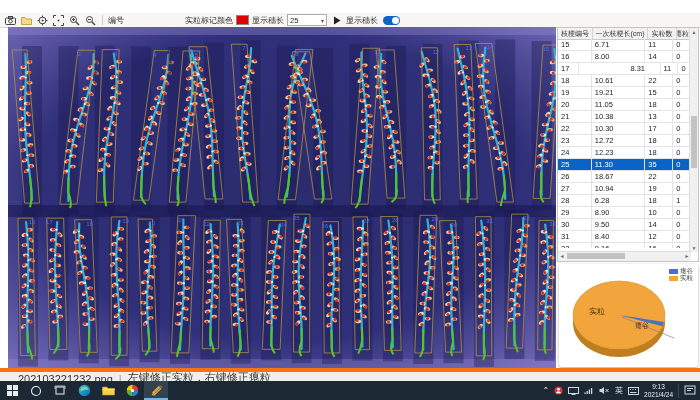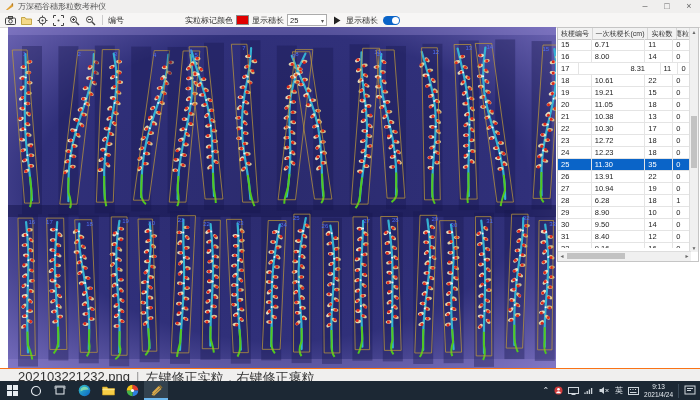--- a/index.html
+++ b/index.html
@@ -44,49 +44,37 @@
   .hscroll{position:absolute;left:0;bottom:0;width:133px;height:9px;background:#f0f0f0;border-top:1px solid #ddd;}
   .hscroll .thumb{position:absolute;left:9px;top:1px;width:58px;height:6px;background:#c2c2c2;}
   
   .pie-card{position:absolute;left:559px;top:264px;width:139px;height:103px;background:#fff;
     border-radius:3px;box-shadow:0 1px 3px rgba(0,0,0,.35);}
   .legend{position:absolute;right:5px;top:4px;font-size:6.5px;color:#333;}
   .legend .li{display:flex;align-items:center;gap:2px;height:7px;}
   .legend .sw{width:9px;height:5px;}
   
   .statusbar{position:absolute;left:0;top:368px;width:700px;height:13px;background:#f0efee;
-    border-top:1px solid #f97316;display:flex;align-items:flex-start;font-size:13px;color:#333;}
+    border-top:4px solid #f97316;display:flex;align-items:flex-end;font-size:11px;color:#333;}
   .statusbar .fn{margin-left:18px;}
   .statusbar .div{color:#999;margin:0 6px;}
   
   .taskbar{position:absolute;left:0;top:381px;width:700px;height:19px;background:#1c2834;
     display:flex;align-items:center;color:#e8edf2;}
   .task-btn{width:24px;height:19px;display:flex;align-items:center;justify-content:center;}
   .task-btn.active{background:#33424f;box-shadow:inset 0 -2px 0 #6cb8f0;}
   .tray{margin-left:auto;display:flex;align-items:center;gap:5px;padding-right:4px;font-size:7px;}
   .clock{text-align:center;font-size:6.5px;line-height:7.5px;}
   .ac-sep{width:1px;height:14px;background:#3a4a58;}
 </style>
 </head>
 <body>
 
 <div id="app">
 
-  <div class="titlebar">
-    <svg class="app-ico" viewBox="0 0 10 10">
-      <path d="M1 9 L7 3 L9 5 L3 9 Z" fill="#e0a030"></path>
-        <path d="M7 3 L8 1 L9 2 L9 5 Z" fill="#b8791a"></path>
-    </svg>
-    <span>万深稻谷穗形粒数考种仪</span>
-    <div class="win-controls">
-      <div class="win-btn">–</div>
-      <div class="win-btn">□</div>
-      <div class="win-btn">×</div>
-    </div>
-  </div>
 
   <div class="toolbar">
     <div class="tb-group" style="left:4px;">
       <div class="tb-icon">
         <svg width="11" height="9" viewBox="0 0 11 9">
             <rect x="0.5" y="2" width="10" height="6.5" rx="1" fill="none" stroke="#444"></rect>
             <rect x="3.5" y="0.5" width="4" height="2" fill="none" stroke="#444"></rect>
             <circle cx="5.5" cy="5.2" r="1.8" fill="none" stroke="#444"></circle>
           </svg>
       </div>
@@ -1959,21 +1947,21 @@
           <div class="c" style="width: 17px;">0</div>
         </div>
         <div class="tr selected">
           <div class="c" style="width: 34px;">25</div>
           <div class="c" style="width: 54px;">11.30</div>
           <div class="c" style="width: 28px;">35</div>
           <div class="c" style="width: 17px;">0</div>
         </div>
         <div class="tr">
           <div class="c" style="width: 34px;">26</div>
-          <div class="c" style="width: 54px;">13.91</div>
+          <div class="c" style="width: 54px;">18.67</div>
           <div class="c" style="width: 28px;">22</div>
           <div class="c" style="width: 17px;">0</div>
         </div>
         <div class="tr">
           <div class="c" style="width: 34px;">27</div>
           <div class="c" style="width: 54px;">10.94</div>
           <div class="c" style="width: 28px;">19</div>
           <div class="c" style="width: 17px;">0</div>
         </div>
         <div class="tr">
@@ -2012,20 +2000,40 @@
       <div class="thumb"></div>
       <div class="sarr" style="bottom:0;">▼</div>
     </div>
     <div class="hscroll">
       <div class="sarr" style="left:0;line-height:9px;">◄</div>
       <div class="thumb"></div>
       <div class="sarr" style="right:0;line-height:9px;">►</div>
     </div>
   </div>
 
+  <div class="pie-card">
+    <svg id="pie" width="139" height="103" viewBox="0 0 139 103">
+        <path d="M 14 51 A 46 34 0 0 0 106 51 L 106 59 A 46 34 0 0 1 14 59 Z" fill="#c07e1c"></path>
+        <ellipse cx="60" cy="51" rx="46" ry="34" fill="#f2a53d" stroke="#d9901f" stroke-width="0.6"></ellipse>
+        <path d="M 60 51 L 105.0 58.1 A 46 34 0 0 1 103.4 62.2 Z" fill="#4a72c4"></path>
+        <path d="M 63 53 L 115.4 74.2" stroke="#8a8a8a" stroke-width="0.8" fill="none"></path>
+        <text x="30" y="50" font-size="8" fill="#4a3510" font-family="Liberation Sans, sans-serif">实粒</text>
+        <text x="76" y="64" font-size="7" fill="#333" font-family="Liberation Sans, sans-serif">瘪谷</text>
+      </svg>
+    <div class="legend">
+      <div class="li">
+          <div class="sw" style="background:#4a72c4;"></div>
+        <span>瘪谷</span>
+        </div>
+      <div class="li">
+          <div class="sw" style="background:#f2a53d;"></div>
+        <span>实粒</span>
+        </div>
+    </div>
+  </div>
 
   <div class="statusbar">
     <span class="fn">202103221232.png</span>
     <span class="div">|</span>
     <span>左键修正实粒，右键修正瘪粒</span>
   </div>
 
   <div class="taskbar">
     <div class="task-btn">
       <svg width="11" height="11" viewBox="0 0 11 11">

